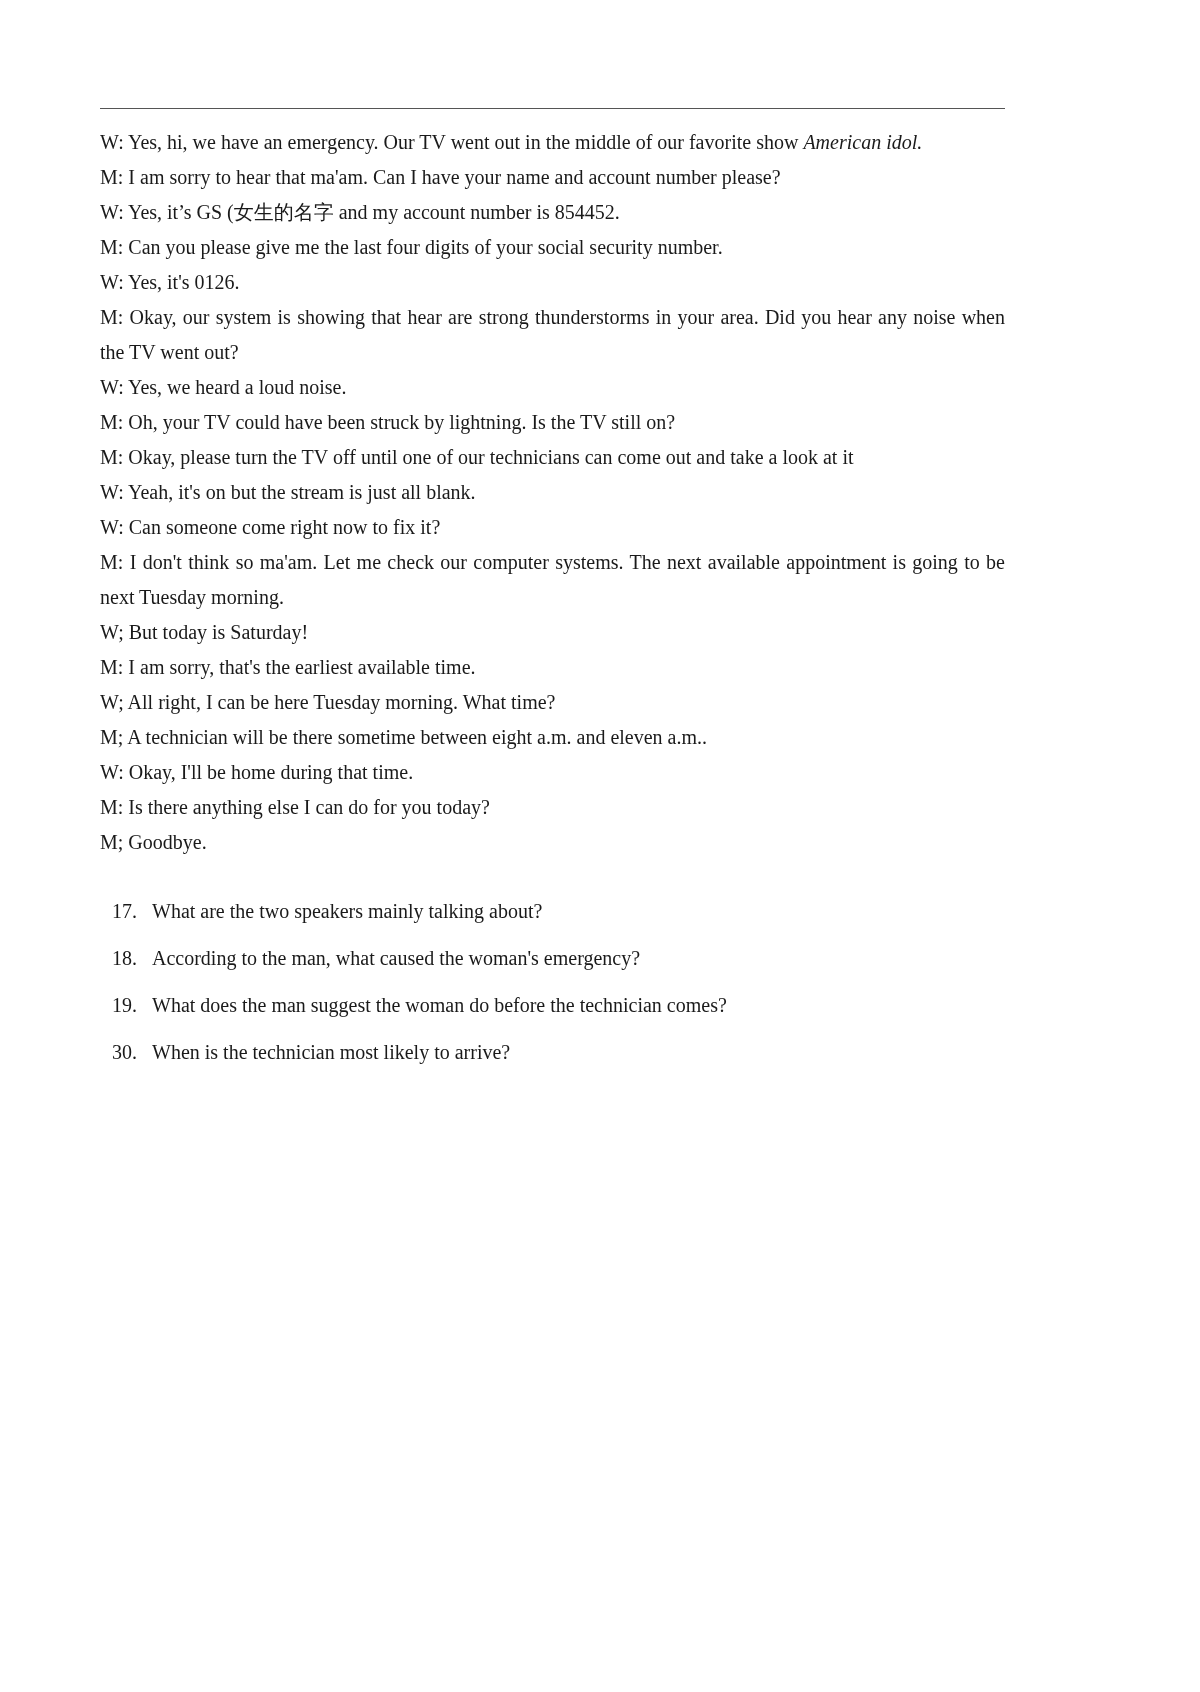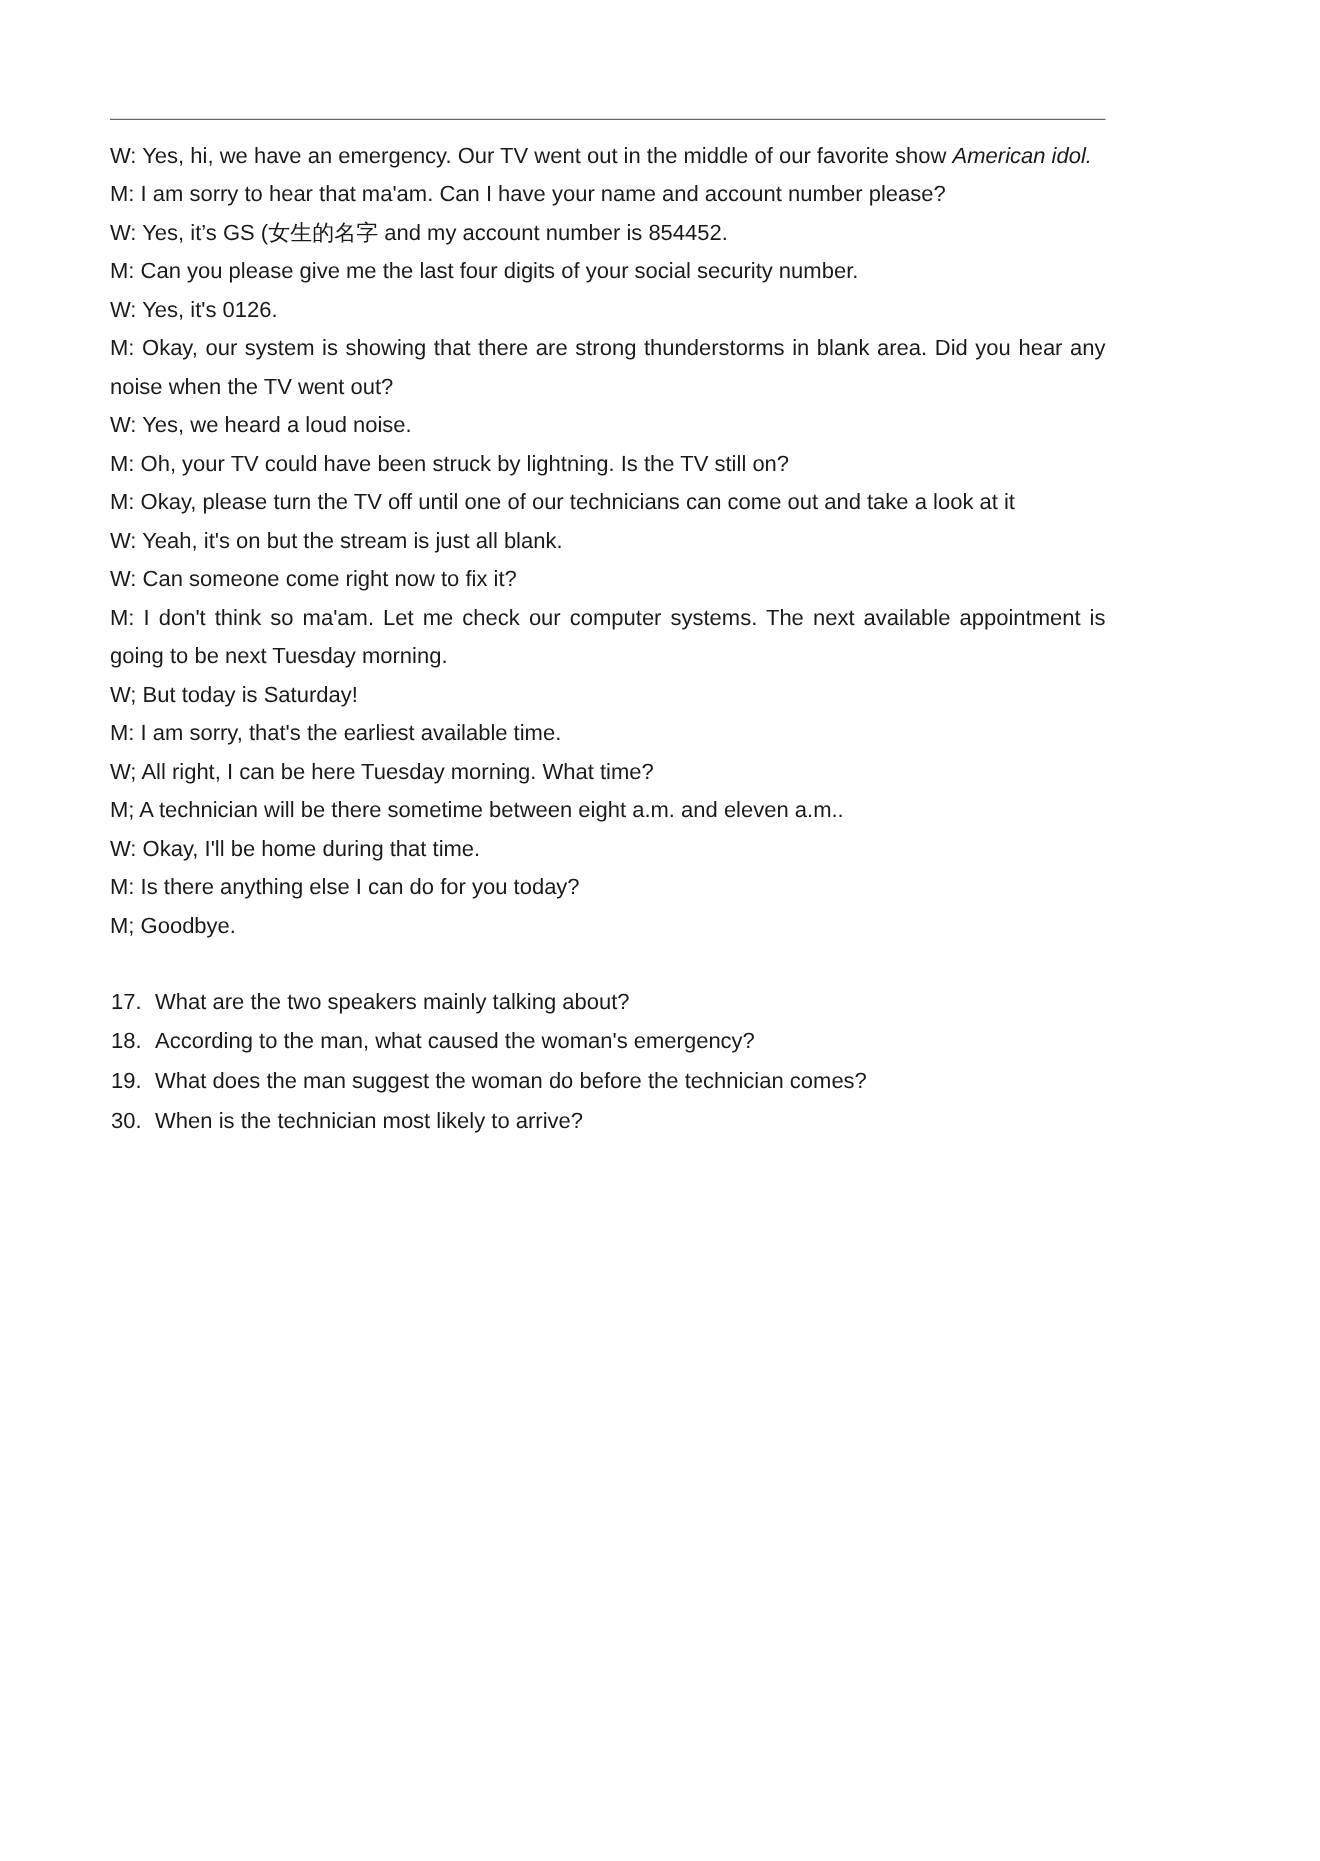--- a/index.html
+++ b/index.html
@@ -8,40 +8,40 @@
     background: #ffffff;
   }
   .page {
     position: relative;
     width: 1200px;
     min-height: 1692px;
     margin: 0 auto;
     background: #ffffff;
     box-sizing: border-box;
     padding: 108px 195px 60px 100px;
-    font-family: Liberation Sans, sans-serif;
+    font-family: Liberation Serif, serif;
     font-size: 20px;
     line-height: 35px;
     color: #1a1a1a;
   }
   .rule {
     border: 0;
     border-top: 1.5px solid #555555;
     margin: 0 0 16px 0;
     width: 100%;
   }
   .dialogue p {
     margin: 0;
     text-align: justify;
   }
   .questions {
     margin-top: 34px;
   }
   .questions p {
-    margin: 1px;
+    margin: 12px;
   }
   .qnum {
     display: inline-block;
     width: 40px;
   }
   .italic {
     font-style: italic;
   }
 </style>
 </head>
@@ -52,21 +52,21 @@
   <hr class="rule">
 
   <div class="dialogue">
     <p>
       <span>W: Yes, hi, we have an emergency. Our TV went out in the middle of our favorite show </span><span class="italic">American idol.</span>
     </p>
     <p>M: I am sorry to hear that ma'am. Can I have your name and account number please?</p>
     <p>W: Yes, it’s GS (女生的名字  and my account number is 854452.</p>
     <p>M: Can you please give me the last four digits of your social security number.</p>
     <p>W: Yes, it's 0126.</p>
-    <p>M: Okay, our system is showing that there are strong thunderstorms in blank area. Did you hear any noise when the TV went out?</p>
+    <p>M: Okay, our system is showing that hear are strong thunderstorms in your area. Did you hear any noise when the TV went out?</p>
     <p>W: Yes, we heard a loud noise.</p>
     <p>M: Oh, your TV could have been struck by lightning. Is the TV still on?</p>
     <p>M: Okay, please turn the TV off until one of our technicians can come out and take a look at it</p>
     <p>W: Yeah, it's on but the stream is just all blank.</p>
     <p>W: Can someone come right now to fix it?</p>
     <p>M: I don't think so ma'am. Let me check our computer systems. The next available appointment is going to be next Tuesday morning.</p>
     <p>W; But today is Saturday!</p>
     <p>M: I am sorry, that's the earliest available time.</p>
     <p>W; All right, I can be here Tuesday morning. What time?</p>
     <p>M; A technician will be there sometime between eight a.m. and eleven a.m..</p>

